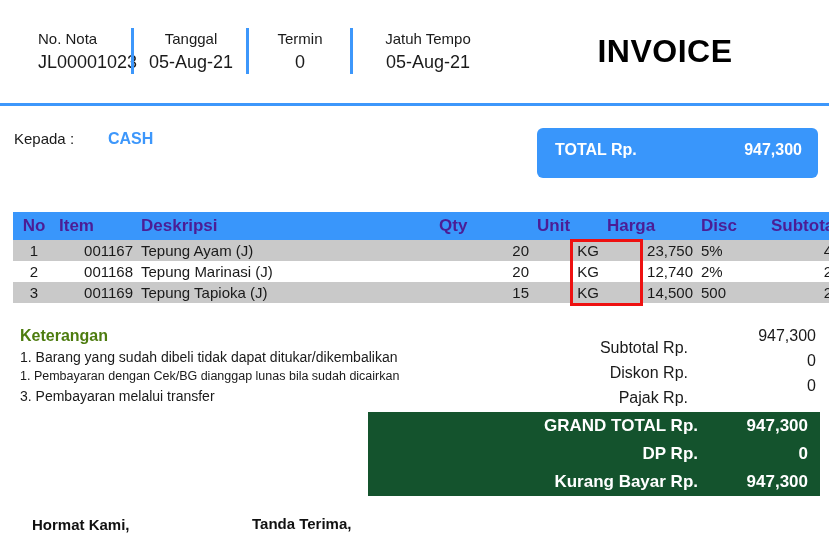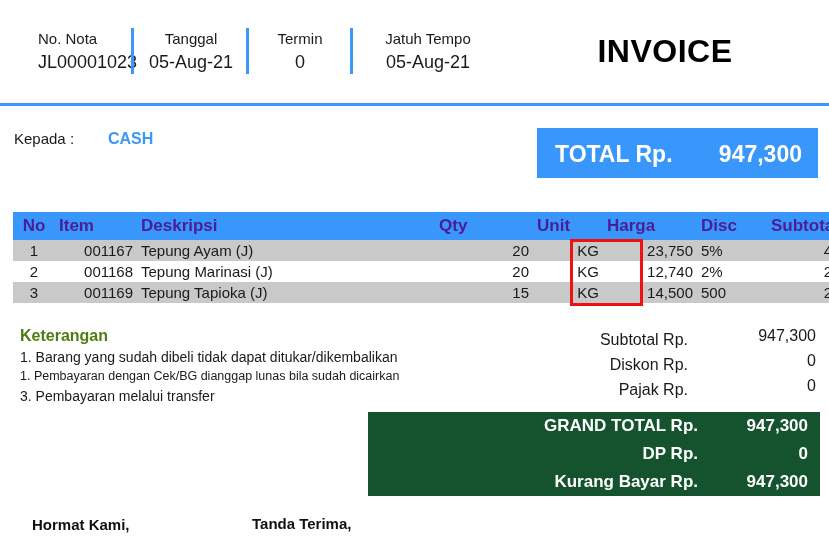--- a/index.html
+++ b/index.html
@@ -83,22 +83,23 @@
     font-size: 16px;
     font-weight: bold;
     color: #3d97fb;
   }
   .total-banner {
     position: absolute;
     left: 537px; top: 128px;
     width: 281px; height: 50px;
     background: #3996fb;
     color: #ffffff;
-    font-size: 23px;
-    font-weight: bold;
+    font-size: 16px;
+    font-weight: bold;
+    border-radius: 6px;
   }
   .total-banner .tb-label {
     position: absolute;
     left: 18px; top: 13px;
   }
   .total-banner .tb-value {
     position: absolute;
     right: 16px; top: 13px;
   }
 
@@ -190,21 +191,21 @@
     width: 318px;
   }
   .sum-row {
     position: relative;
     height: 25px;
     font-size: 16px;
     color: #1a1a1a;
   }
   .sum-row .sl {
     position: absolute;
-    right: 130px; top: 4px;
+    right: 130px; top: 12px;
     white-space: nowrap;
   }
   .sum-row .sv {
     position: absolute;
     right: 2px; top: 0;
     white-space: nowrap;
   }
 
   
   .grand-block {

